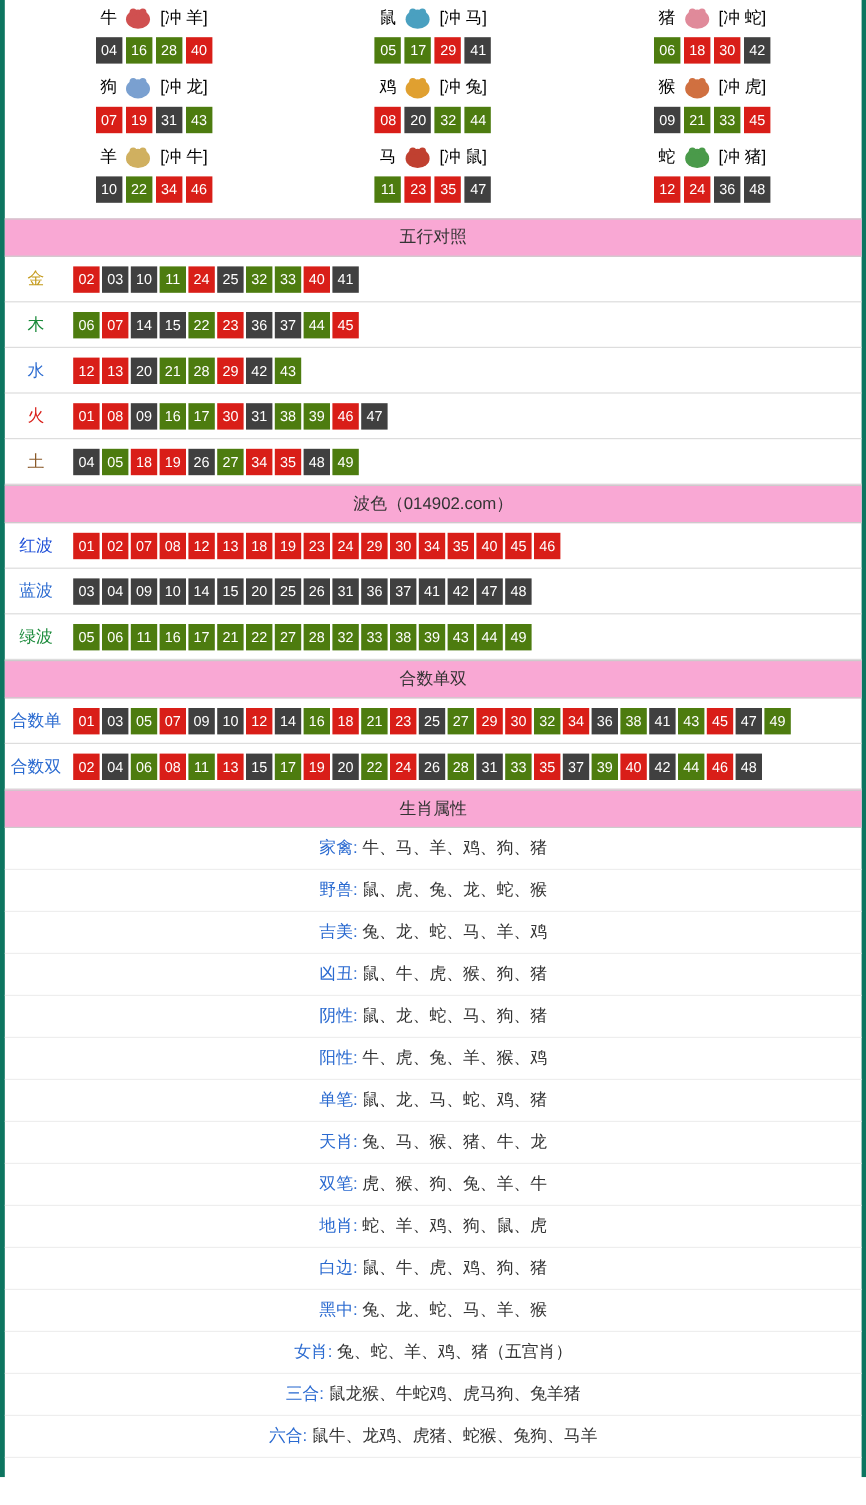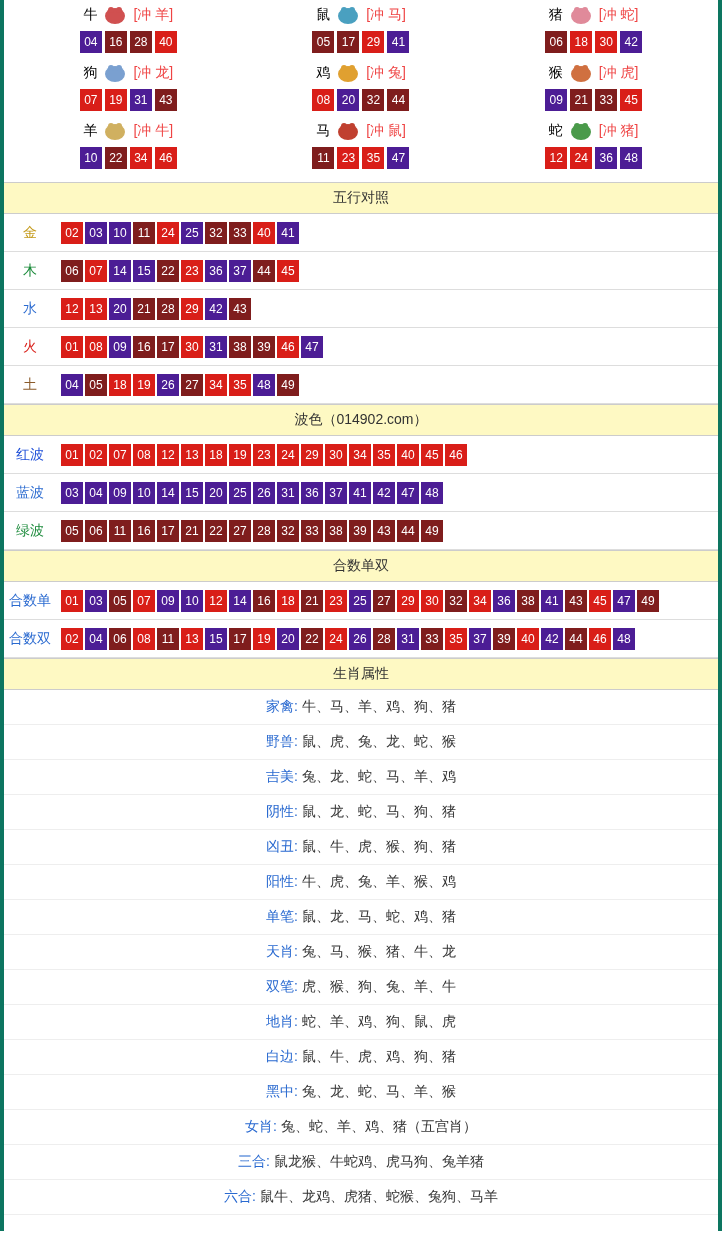--- a/index.html
+++ b/index.html
@@ -3,30 +3,30 @@
 <meta charset="utf-8">
 <style>
 * { box-sizing: border-box; margin: 0; padding: 0; }
 body { font-family: "Microsoft YaHei", Arial, sans-serif; font-size: 14px; background: #fff; width: 722px; }
 .wrap { border-left: 4px solid #0d7560; border-right: 4px solid #0d7560; }
 
 .zodiac-grid { display: grid; grid-template-columns: repeat(3, 1fr); padding: 0 8px 8px; }
 .z-cell { text-align: center; padding: 4px 0; }
 .z-top { display: flex; align-items: center; justify-content: center; gap: 4px; margin-bottom: 4px; }
 .z-name { color: #000; font-weight: normal; }
-.z-clash { color: #ef4444; }
+.z-clash { color: #000000; }
 .z-icon { width: 28px; height: 22px; display: inline-block; }
 .z-nums { display: flex; justify-content: center; gap: 1px; }
 
 .num { display: inline-flex; align-items: center; justify-content: center; width: 22px; height: 22px; color: #fff; font-size: 12px; margin: 1px; }
 .red { background: #d91e18; }
-.blue { background: #4c1d95; }
-.green { background: #7f1d1d; }
-
-.section-hdr { background: #fef9c3; text-align: center; padding: 6px 18px; border-top: 1px solid #ccc; border-bottom: 1px solid #ccc; color: #333; }
+.blue { background: #404040; }
+.green { background: #4d7c0f; }
+
+.section-hdr { background: #f9a8d4; text-align: center; padding: 6px 18px; border-top: 1px solid #ccc; border-bottom: 1px solid #ccc; color: #333; }
 
 .row { display: flex; border-bottom: 1px solid #ddd; min-height: 38px; align-items: center; }
 .row .label { width: 52px; text-align: center; padding: 6px 0; flex-shrink: 0; }
 .row .vals { padding: 4px; flex: 1; }
 
 .lbl-gold { color: #c49a1a; }
 .lbl-wood { color: #1a8a3a; }
 .lbl-water { color: #2a6ad0; }
 .lbl-fire { color: #d91e18; }
 .lbl-earth { color: #8a5a2a; }
@@ -254,22 +254,22 @@
         <div class="label lbl-blue">合数双</div>
         <div class="vals"><span class="num red">02</span><span class="num blue">04</span><span class="num green">06</span><span class="num red">08</span><span class="num green">11</span><span class="num red">13</span><span class="num blue">15</span><span class="num green">17</span><span class="num red">19</span><span class="num blue">20</span><span class="num green">22</span><span class="num red">24</span><span class="num blue">26</span><span class="num green">28</span><span class="num blue">31</span><span class="num green">33</span><span class="num red">35</span><span class="num blue">37</span><span class="num green">39</span><span class="num red">40</span><span class="num blue">42</span><span class="num green">44</span><span class="num red">46</span><span class="num blue">48</span></div>
       </div>
     </div>
 
   <div class="section-hdr">生肖属性</div>
   <div id="attrs-rows">
       <div class="attr-row"><span class="attr-label">家禽:</span><span class="attr-val"> 牛、马、羊、鸡、狗、猪</span></div>
       <div class="attr-row"><span class="attr-label">野兽:</span><span class="attr-val"> 鼠、虎、兔、龙、蛇、猴</span></div>
       <div class="attr-row"><span class="attr-label">吉美:</span><span class="attr-val"> 兔、龙、蛇、马、羊、鸡</span></div>
+      <div class="attr-row"><span class="attr-label">凶丑:</span><span class="attr-val"> 鼠、牛、虎、猴、狗、猪</span></div>
       <div class="attr-row"><span class="attr-label">阴性:</span><span class="attr-val"> 鼠、龙、蛇、马、狗、猪</span></div>
-      <div class="attr-row"><span class="attr-label">凶丑:</span><span class="attr-val"> 鼠、牛、虎、猴、狗、猪</span></div>
       <div class="attr-row"><span class="attr-label">阳性:</span><span class="attr-val"> 牛、虎、兔、羊、猴、鸡</span></div>
       <div class="attr-row"><span class="attr-label">单笔:</span><span class="attr-val"> 鼠、龙、马、蛇、鸡、猪</span></div>
       <div class="attr-row"><span class="attr-label">天肖:</span><span class="attr-val"> 兔、马、猴、猪、牛、龙</span></div>
       <div class="attr-row"><span class="attr-label">双笔:</span><span class="attr-val"> 虎、猴、狗、兔、羊、牛</span></div>
       <div class="attr-row"><span class="attr-label">地肖:</span><span class="attr-val"> 蛇、羊、鸡、狗、鼠、虎</span></div>
       <div class="attr-row"><span class="attr-label">白边:</span><span class="attr-val"> 鼠、牛、虎、鸡、狗、猪</span></div>
       <div class="attr-row"><span class="attr-label">黑中:</span><span class="attr-val"> 兔、龙、蛇、马、羊、猴</span></div>
       <div class="attr-row"><span class="attr-label">女肖:</span><span class="attr-val"> 兔、蛇、羊、鸡、猪（五宫肖）</span></div>
       <div class="attr-row"><span class="attr-label">三合:</span><span class="attr-val"> 鼠龙猴、牛蛇鸡、虎马狗、兔羊猪</span></div>
       <div class="attr-row"><span class="attr-label">六合:</span><span class="attr-val"> 鼠牛、龙鸡、虎猪、蛇猴、兔狗、马羊</span></div>

